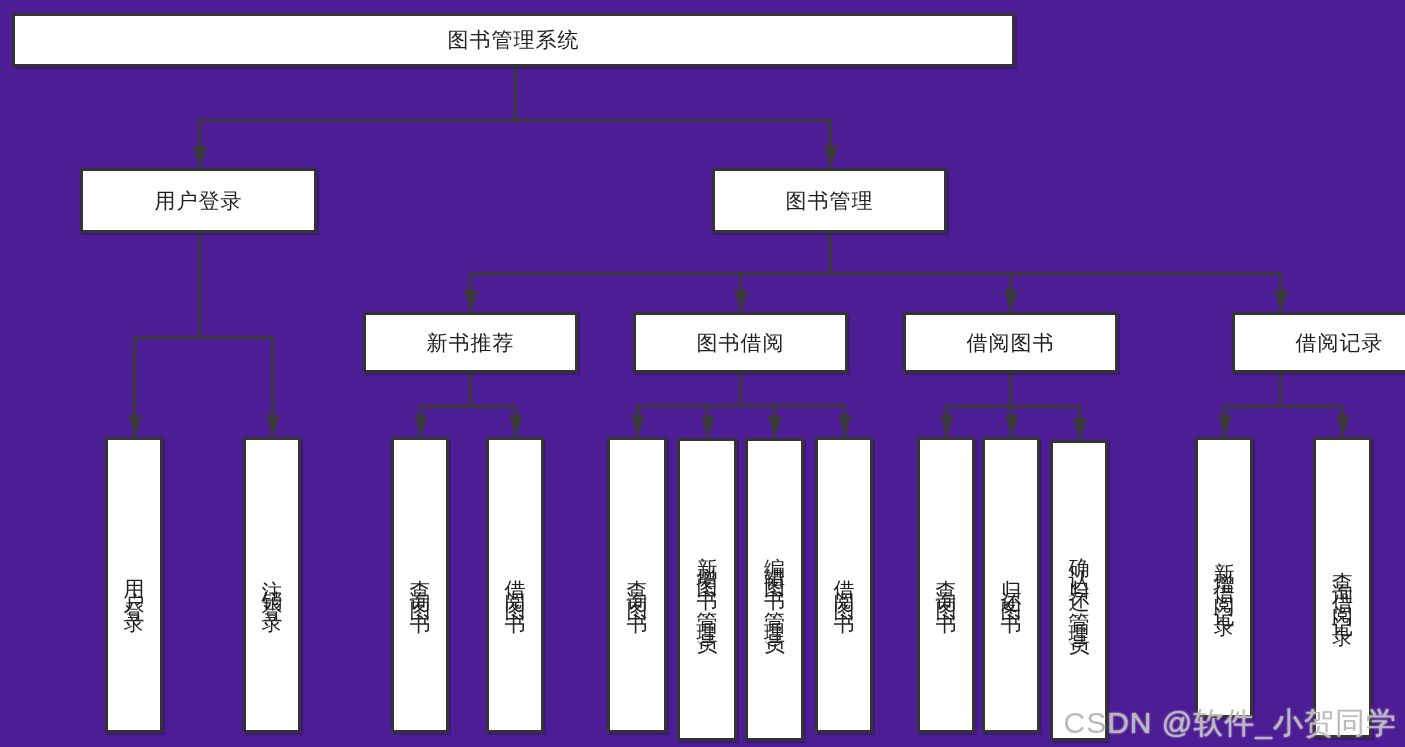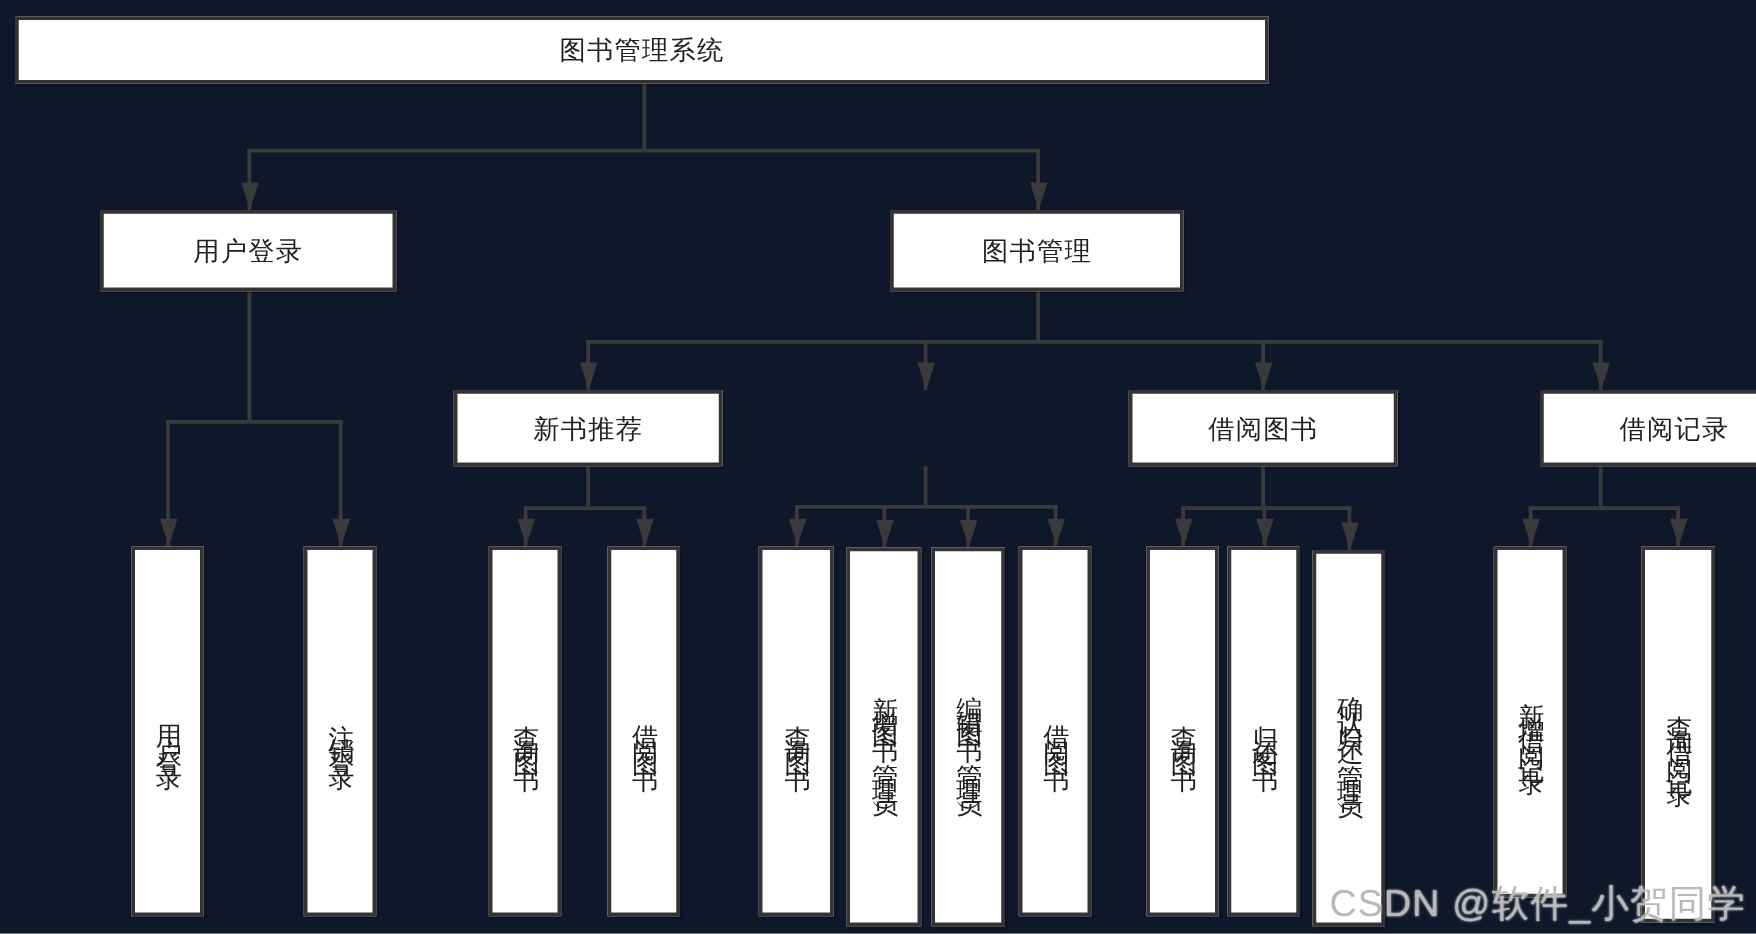--- a/index.html
+++ b/index.html
@@ -1,16 +1,16 @@
 <!DOCTYPE html>
 <html><head>
 <meta charset="utf-8">
 <style>
   html,body{margin:0;padding:0;background:#ffffff;}
-  #stage{position:relative;width:1405px;height:747px;background:#0f172a;overflow:hidden;
+  #stage{position:relative;width:1405px;height:747px;background:#4c1d95;overflow:hidden;
          font-family:"Liberation Sans","DejaVu Sans",sans-serif;color:#1f1f1f;}
   .ln{position:absolute;background:#3a3a3a;z-index:1;}
   .arrow{position:absolute;width:0;height:0;z-index:3;
          border-left:7px solid transparent;border-right:7px solid transparent;
          border-top:22px solid #3a3a3a;}
   .hbox{position:absolute;box-sizing:border-box;background:#ffffff;border:3px solid #343434;
         display:flex;align-items:center;justify-content:center;font-size:21px;z-index:2;
         box-shadow:2px 2px 0 rgba(0,0,0,0.18);letter-spacing:1px;}
   .vbox{position:absolute;box-sizing:border-box;background:#ffffff;border:3px solid #343434;
         display:flex;align-items:center;justify-content:center;font-size:21px;z-index:2;
@@ -91,20 +91,23 @@
   <div class="hbox" style="left:80px;top:168px;width:237px;height:65px;">
     <span>用户登录</span>
   </div>
   <div class="hbox" style="left:712px;top:168px;width:235px;height:65px;">
     <span>图书管理</span>
   </div>
 
   <div class="hbox" style="left:363px;top:312px;width:215px;height:61px;">
     <span>新书推荐</span>
   </div>
+  <div class="hbox" style="left:633px;top:312px;width:215px;height:61px;">
+    <span>图书借阅</span>
+  </div>
   <div class="hbox" style="left:903px;top:312px;width:215px;height:61px;">
     <span>借阅图书</span>
   </div>
   <div class="hbox" style="left:1232px;top:312px;width:215px;height:61px;">
     <span>借阅记录</span>
   </div>
 
   <div class="vbox" style="left:105px;top:437px;width:58px;height:296px;">
     <span>用户登录</span>
   </div>

